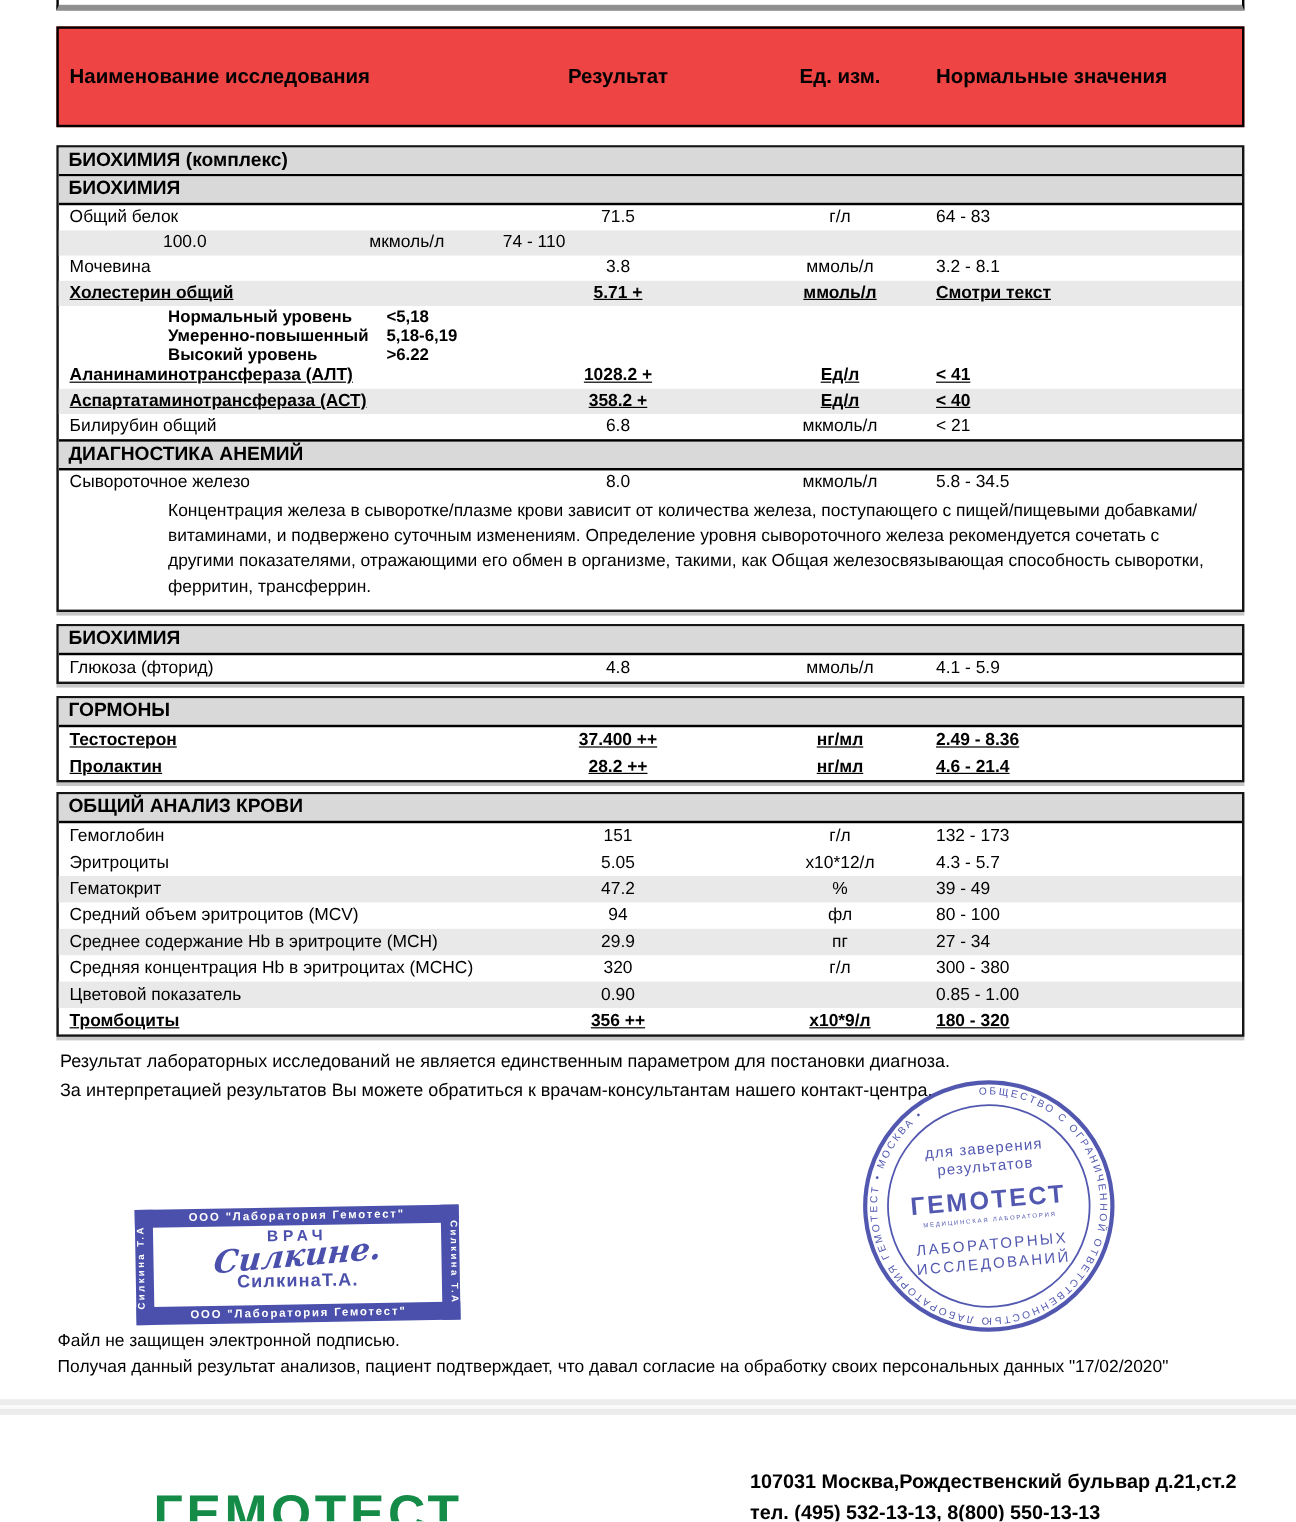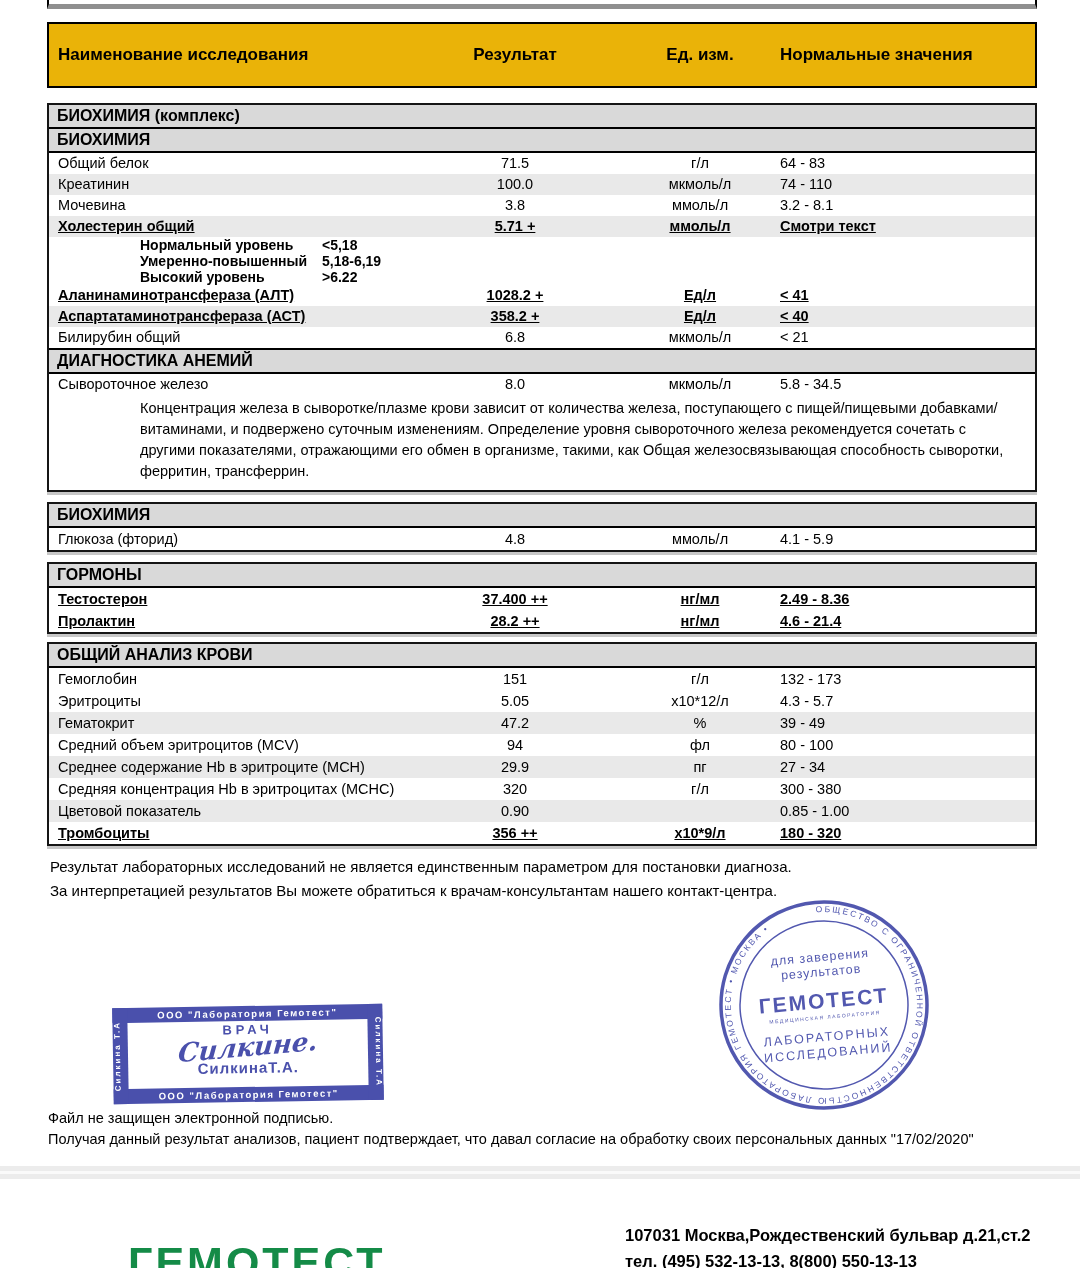--- a/index.html
+++ b/index.html
@@ -9,21 +9,21 @@
     background:#fff; color:#000;
     font-family:"Liberation Sans", sans-serif;
   }
   .content { position:absolute; left:47px; top:0; width:990px; }
 
   
   .prev-edge { height:9px; border-left:2px solid #000; border-right:2px solid #000; border-bottom:5px solid #8f8f8f; background:#fff; }
 
   
   .hdrbox {
-    margin-top:13px; height:66px; background:#eab308; border:2px solid #000;
+    margin-top:13px; height:84px; background:#ef4444; border:2px solid #000;
     display:flex; align-items:center; font-weight:bold; font-size:17px;
   }
 
   
   .tbox { margin-top:15px; border:2px solid #151515; background:#fff; box-shadow:0 3px 0 rgba(0,0,0,0.22); }
   .tbox.m10 { margin-top:10px; }
   .tbox.m8  { margin-top:8px; }
   .sechdr {
     background:#d9d9d9; border-bottom:2px solid #000; font-weight:bold;
     font-size:16px; line-height:18px; padding:2px 18px 2px 8px;
@@ -105,21 +105,20 @@
       <div class="sechdr">БИОХИМИЯ (комплекс)</div>
       <div class="sechdr">БИОХИМИЯ</div>
 
       <div class="trow">
         <div class="c1">Общий белок</div>
         <div class="c2">71.5</div>
         <div class="c3">г/л</div>
         <div class="c4">64 - 83</div>
       </div>
       <div class="trow alt">
-        <div class="c1">Креатинин</div>
         <div class="c2">100.0</div>
         <div class="c3">мкмоль/л</div>
         <div class="c4">74 - 110</div>
       </div>
       <div class="trow">
         <div class="c1">Мочевина</div>
         <div class="c2">3.8</div>
         <div class="c3">ммоль/л</div>
         <div class="c4">3.2 - 8.1</div>
       </div>

